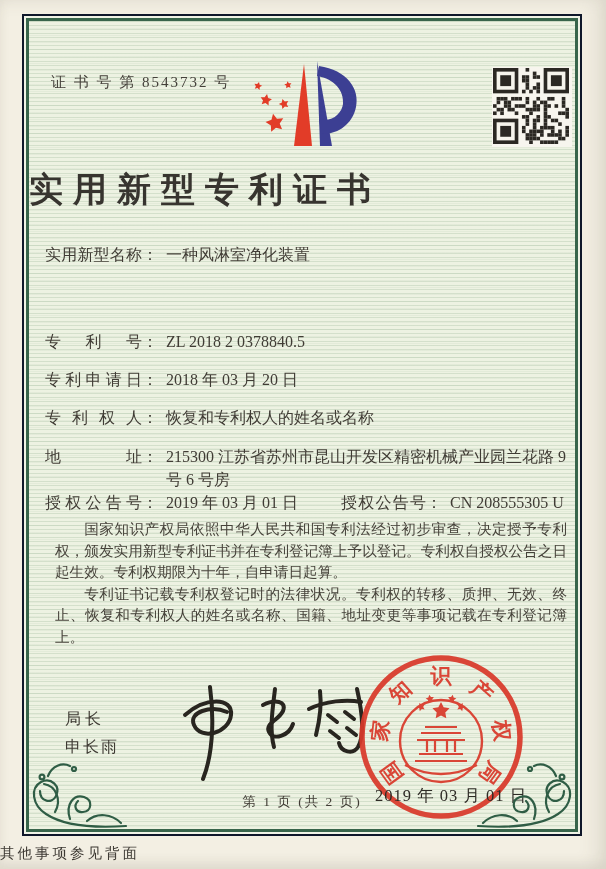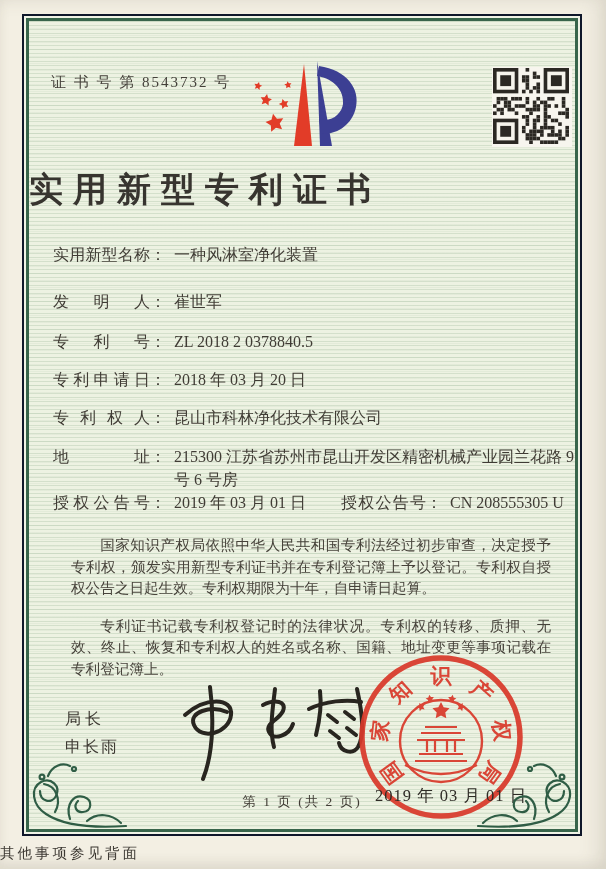--- a/index.html
+++ b/index.html
@@ -21,29 +21,29 @@
       #edf2e2;
   }
   .abs{position:absolute;}
   
   .cert-no{left:22px;top:52px;font-size:15px;letter-spacing:2px;color:#44403a;}
   .logo{left:212px;top:36px;width:122px;height:96px;}
   .qr{left:463px;top:46px;width:78px;height:78px;background:#f7f5ee;padding:1px;}
   .title{left:0;top:146px;width:100%;text-align:left;font-size:34px;font-weight:bold;
     letter-spacing:10px;color:#37342f;}
   
-  .field-row{position:absolute;left:24px;font-size:16px;line-height:23px;color:#403c35;white-space:nowrap;}
+  .field-row{position:absolute;left:16px;font-size:16px;line-height:23px;color:#403c35;white-space:nowrap;}
   .flabel{display:inline-block;width:97px;text-align:justify;text-align-last:justify;vertical-align:top;}
   .fcolon{display:inline-block;vertical-align:top;margin-right:8px;}
   .fvalue{display:inline-block;vertical-align:top;white-space:normal;}
   .fvalue.wrap{width:402px;}
   
   .bodytext{left:26px;top:498px;width:512px;font-size:14.6px;line-height:21.5px;
     text-align:justify;color:#46423a;}
-  .bodytext p{margin:16px;text-indent:2em;}
+  .bodytext p{margin:0;text-indent:2em;}
   
   .director-title{left:36px;top:688px;font-size:16px;letter-spacing:4px;color:#3d3932;}
   .director-name{left:36px;top:716px;font-size:16px;letter-spacing:2px;color:#3d3932;}
   .signature{left:128px;top:658px;width:216px;height:110px;}
   
   .seal{left:326px;top:628px;width:172px;height:172px;opacity:.93;}
   .seal-date{left:346px;top:764px;font-size:16.5px;letter-spacing:1px;color:#2e2b26;}
   .page-number{left:0;top:772px;width:100%;text-align:center;font-size:13.5px;letter-spacing:2px;color:#403c35;}
   .flourish{bottom:-5px;width:104px;height:88px;}
   .flourish.left{left:-5px;}
@@ -205,31 +205,28 @@
           <rect x="3.619047619047619" y="54.285714285714285" width="18.095238095238095" height="18.095238095238095" fill="#f6f4ec"></rect>
           <rect x="7.238095238095238" y="57.904761904761905" width="10.857142857142858" height="10.857142857142858" fill="#2b2823"></rect>
         </svg>
     </div>
 
     <div class="abs title">实用新型专利证书</div>
 
     <div class="field-row" style="top:222px">
       <span class="flabel">实用新型名称</span><span class="fcolon">：</span><span class="fvalue">一种风淋室净化装置</span>
     </div>
-    <div class="field-row" style="top:269px">
-      <span class="flabel">发明人</span><span class="fcolon">：</span><span class="fvalue">崔世军</span>
-    </div>
     <div class="field-row" style="top:309px">
       <span class="flabel">专利号</span><span class="fcolon">：</span><span class="fvalue">ZL 2018 2 0378840.5</span>
     </div>
     <div class="field-row" style="top:347px">
       <span class="flabel">专利申请日</span><span class="fcolon">：</span><span class="fvalue">2018 年 03 月 20 日</span>
     </div>
     <div class="field-row" style="top:385px">
-      <span class="flabel">专利权人</span><span class="fcolon">：</span><span class="fvalue">昆山市科林净化技术有限公司</span>
+      <span class="flabel">专利权人</span><span class="fcolon">：</span><span class="fvalue">恢复和专利权人的姓名或名称</span>
     </div>
     <div class="field-row" style="top:424px">
       <span class="flabel">地址</span><span class="fcolon">：</span><span class="fvalue wrap">215300 江苏省苏州市昆山开发区精密机械产业园兰花路 9 号 6 号房</span>
     </div>
     <div class="field-row" style="top:470px">
       <span class="flabel">授权公告号</span><span class="fcolon">：</span><span class="fvalue">2019 年 03 月 01 日</span>
     </div>
     <div class="field-row" style="top:470px;left:312px">
       <span class="flabel" style="width:85px">授权公告号</span><span class="fcolon">：</span><span class="fvalue">CN 208555305 U</span>
     </div>

